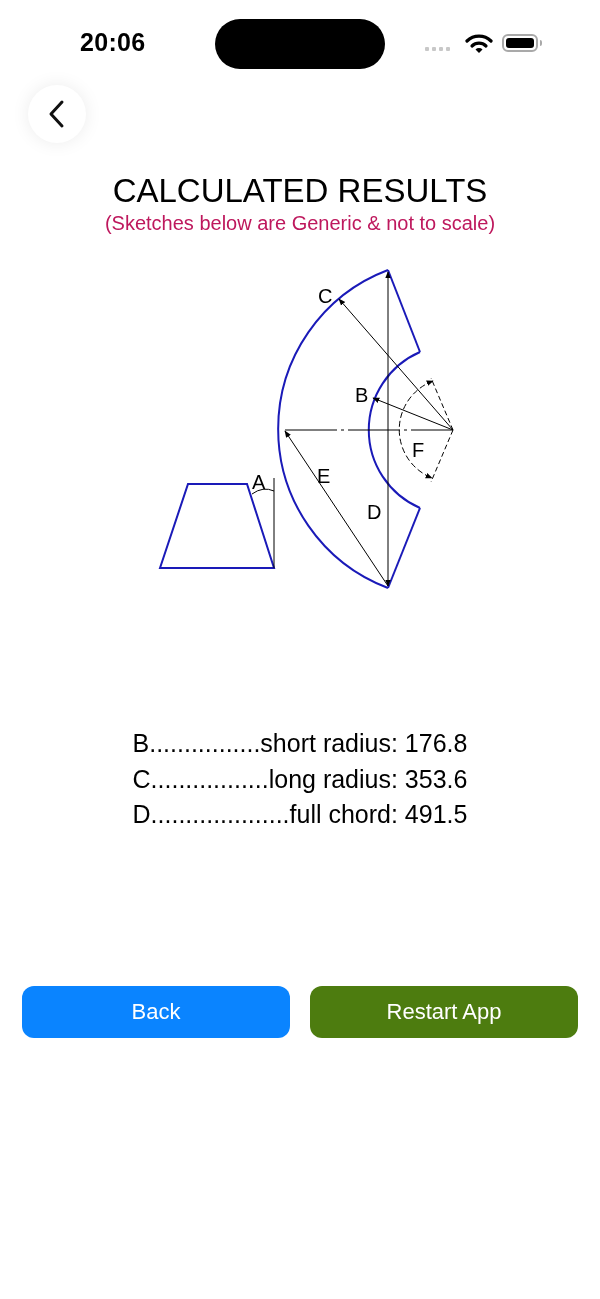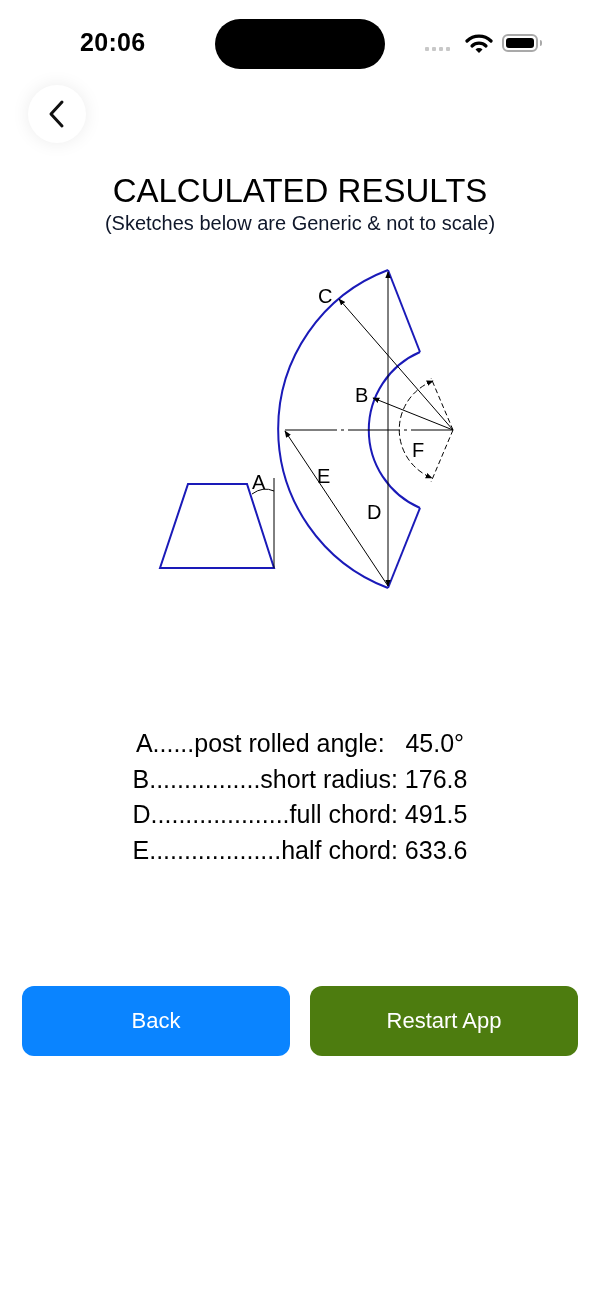--- a/index.html
+++ b/index.html
@@ -8,25 +8,25 @@
   .time { position:absolute; left:80px; top:28px; font-size:25px; font-weight:bold; letter-spacing:0.3px; }
   .island { position:absolute; left:215px; top:19px; width:170px; height:50px; border-radius:25px; background:#000; }
   .signal { position:absolute; left:425px; top:47px; display:flex; gap:3px; }
   .signal span { width:4px; height:4px; border-radius:1px; background:#c8c8c8; display:block; }
   .wifi { position:absolute; left:465px; top:33px; }
   .battery { position:absolute; left:502px; top:34px; width:36px; height:18px; border:2px solid #a9a9a9; border-radius:6px; box-sizing:border-box; padding:2px; }
   .battery .level { width:100%; height:100%; background:#000; border-radius:3px; }
   .battery-tip { position:absolute; left:540px; top:40px; width:2px; height:6px; background:#a9a9a9; border-radius:0 2px 2px 0; }
   .nav-back { position:absolute; left:28px; top:85px; width:58px; height:58px; border-radius:29px; background:#fff; box-shadow:0 0 18px rgba(0,0,0,0.08); display:flex; align-items:center; justify-content:center; cursor:pointer; }
   .title { position:absolute; left:0; width:600px; top:172px; text-align:center; font-size:33px; }
-  .subtitle { position:absolute; left:0; width:600px; top:212px; text-align:center; font-size:20px; color:#0f172a; }
+  .subtitle { position:absolute; left:0; width:600px; top:212px; text-align:center; font-size:20px; color:#be185d; }
   .sketch { position:absolute; left:0; top:250px; }
   .results { position:absolute; left:0; width:600px; top:726px; }
   .row { display:flex; justify-content:center; font-size:25px; line-height:35.5px; white-space:pre; }
-  .btn { position:absolute; top:986px; width:268px; height:70px; border-radius:12px; color:#fff; font-size:22px; display:flex; align-items:center; justify-content:center; cursor:pointer; }
+  .btn { position:absolute; top:986px; width:268px; height:52px; border-radius:12px; color:#fff; font-size:22px; display:flex; align-items:center; justify-content:center; cursor:pointer; }
   .btn-back { left:22px; background:#0a84ff; }
   .btn-restart { left:310px; background:#4d7c0f; }
 </style>
 </head>
 <body>
 
 <div class="status-bar">
   <div class="time">20:06</div>
   <div class="island"></div>
   <div class="signal">
@@ -92,20 +92,19 @@
     <text x="252" y="489">A</text>
     <text x="355" y="402">B</text>
     <text x="318" y="303">C</text>
     <text x="367" y="519">D</text>
     <text x="317" y="483">E</text>
     <text x="412" y="457">F</text>
   </g>
 </svg>
 
 <div class="results">
-  <div class="row">A......post rolled angle:   45.0°</div>
   <div class="row">B................short radius: 176.8</div>
+  <div class="row">C.................long radius: 353.6</div>
   <div class="row">D....................full chord: 491.5</div>
-  <div class="row">E...................half chord: 633.6</div>
 </div>
 
 <div class="btn btn-back">Back</div>
 <div class="btn btn-restart">Restart App</div>
 
 </body></html>

